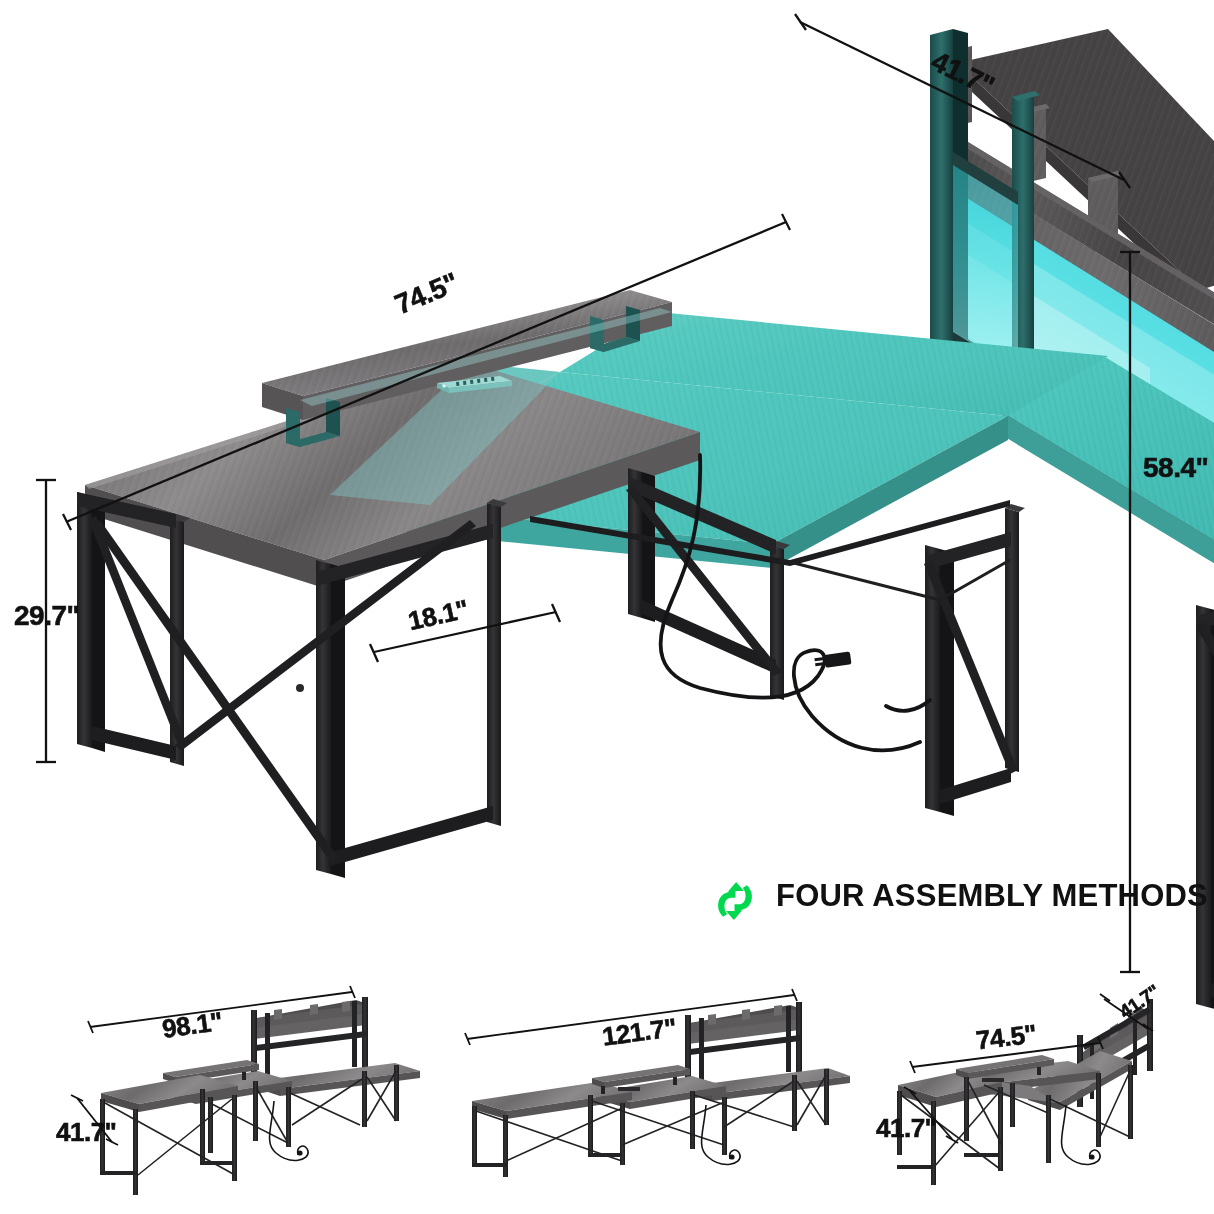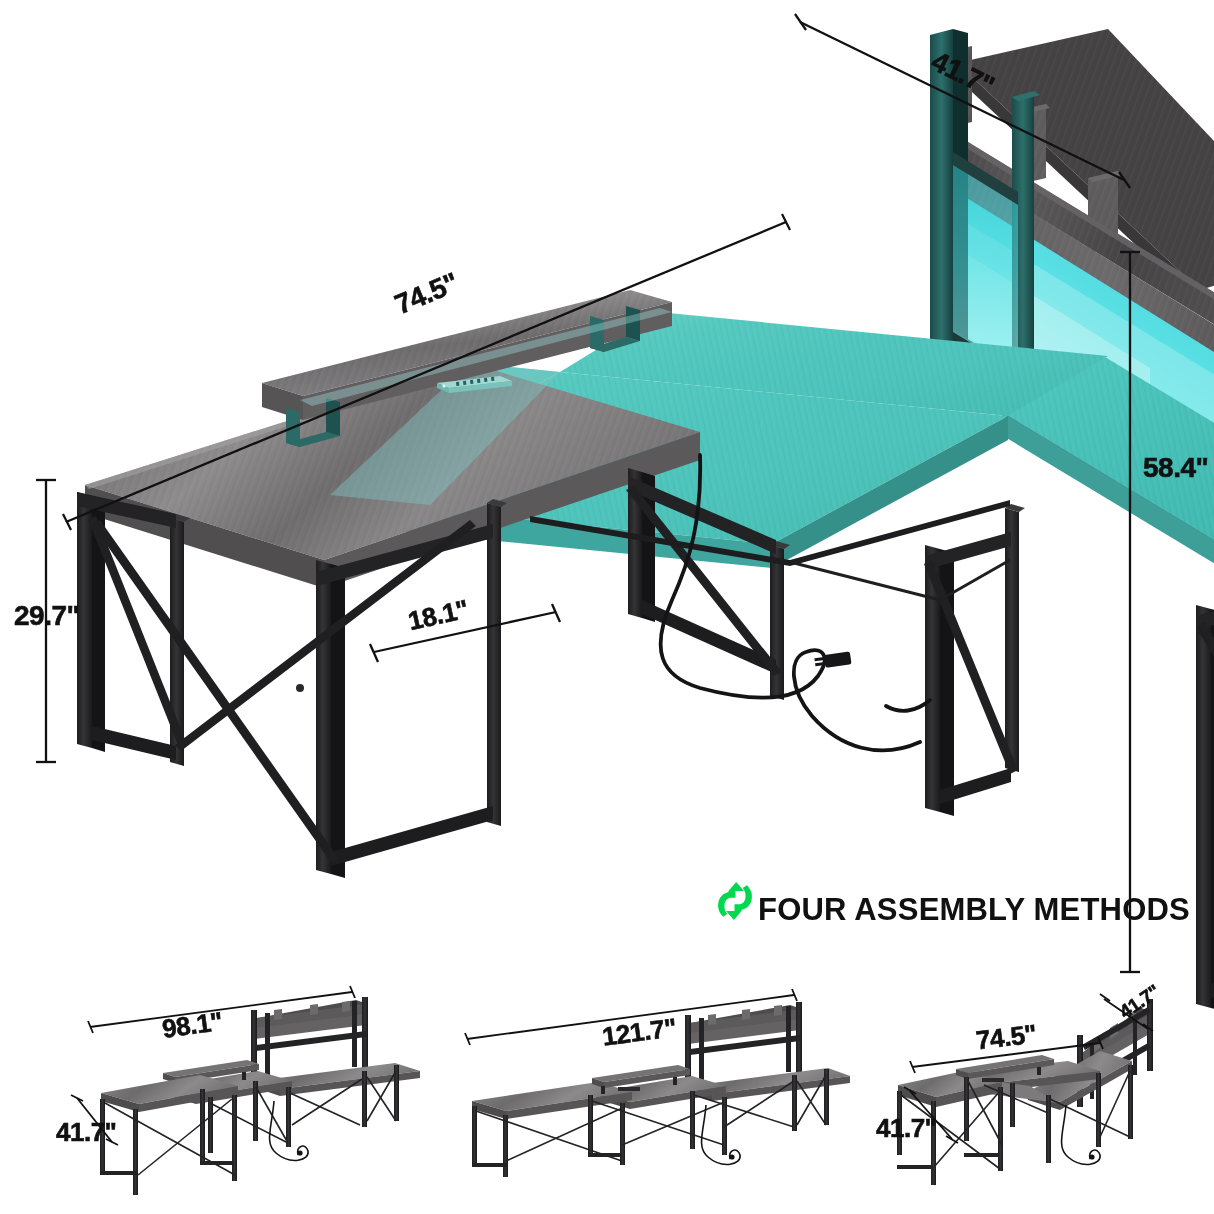--- a/index.html
+++ b/index.html
@@ -26,21 +26,21 @@
   .dim-lg { font-size:26px; }
   .dim-sm { font-size:15px; }
 
   
   .svgLayer { position:absolute; left:0; top:0; pointer-events:none; }
 
   
   #fam {
     position:absolute;
     left:712px; top:878px;
-    display:flex; align-items:flex-end; 
+    display:flex; align-items:flex-start; gap:18px;
   }
   #fam .famtext {
     font-family:"Liberation Sans", sans-serif;
     font-weight:bold;
     font-size:31px;
     color:#111111;
     letter-spacing:0.2px;
     white-space:nowrap;
   }
 

